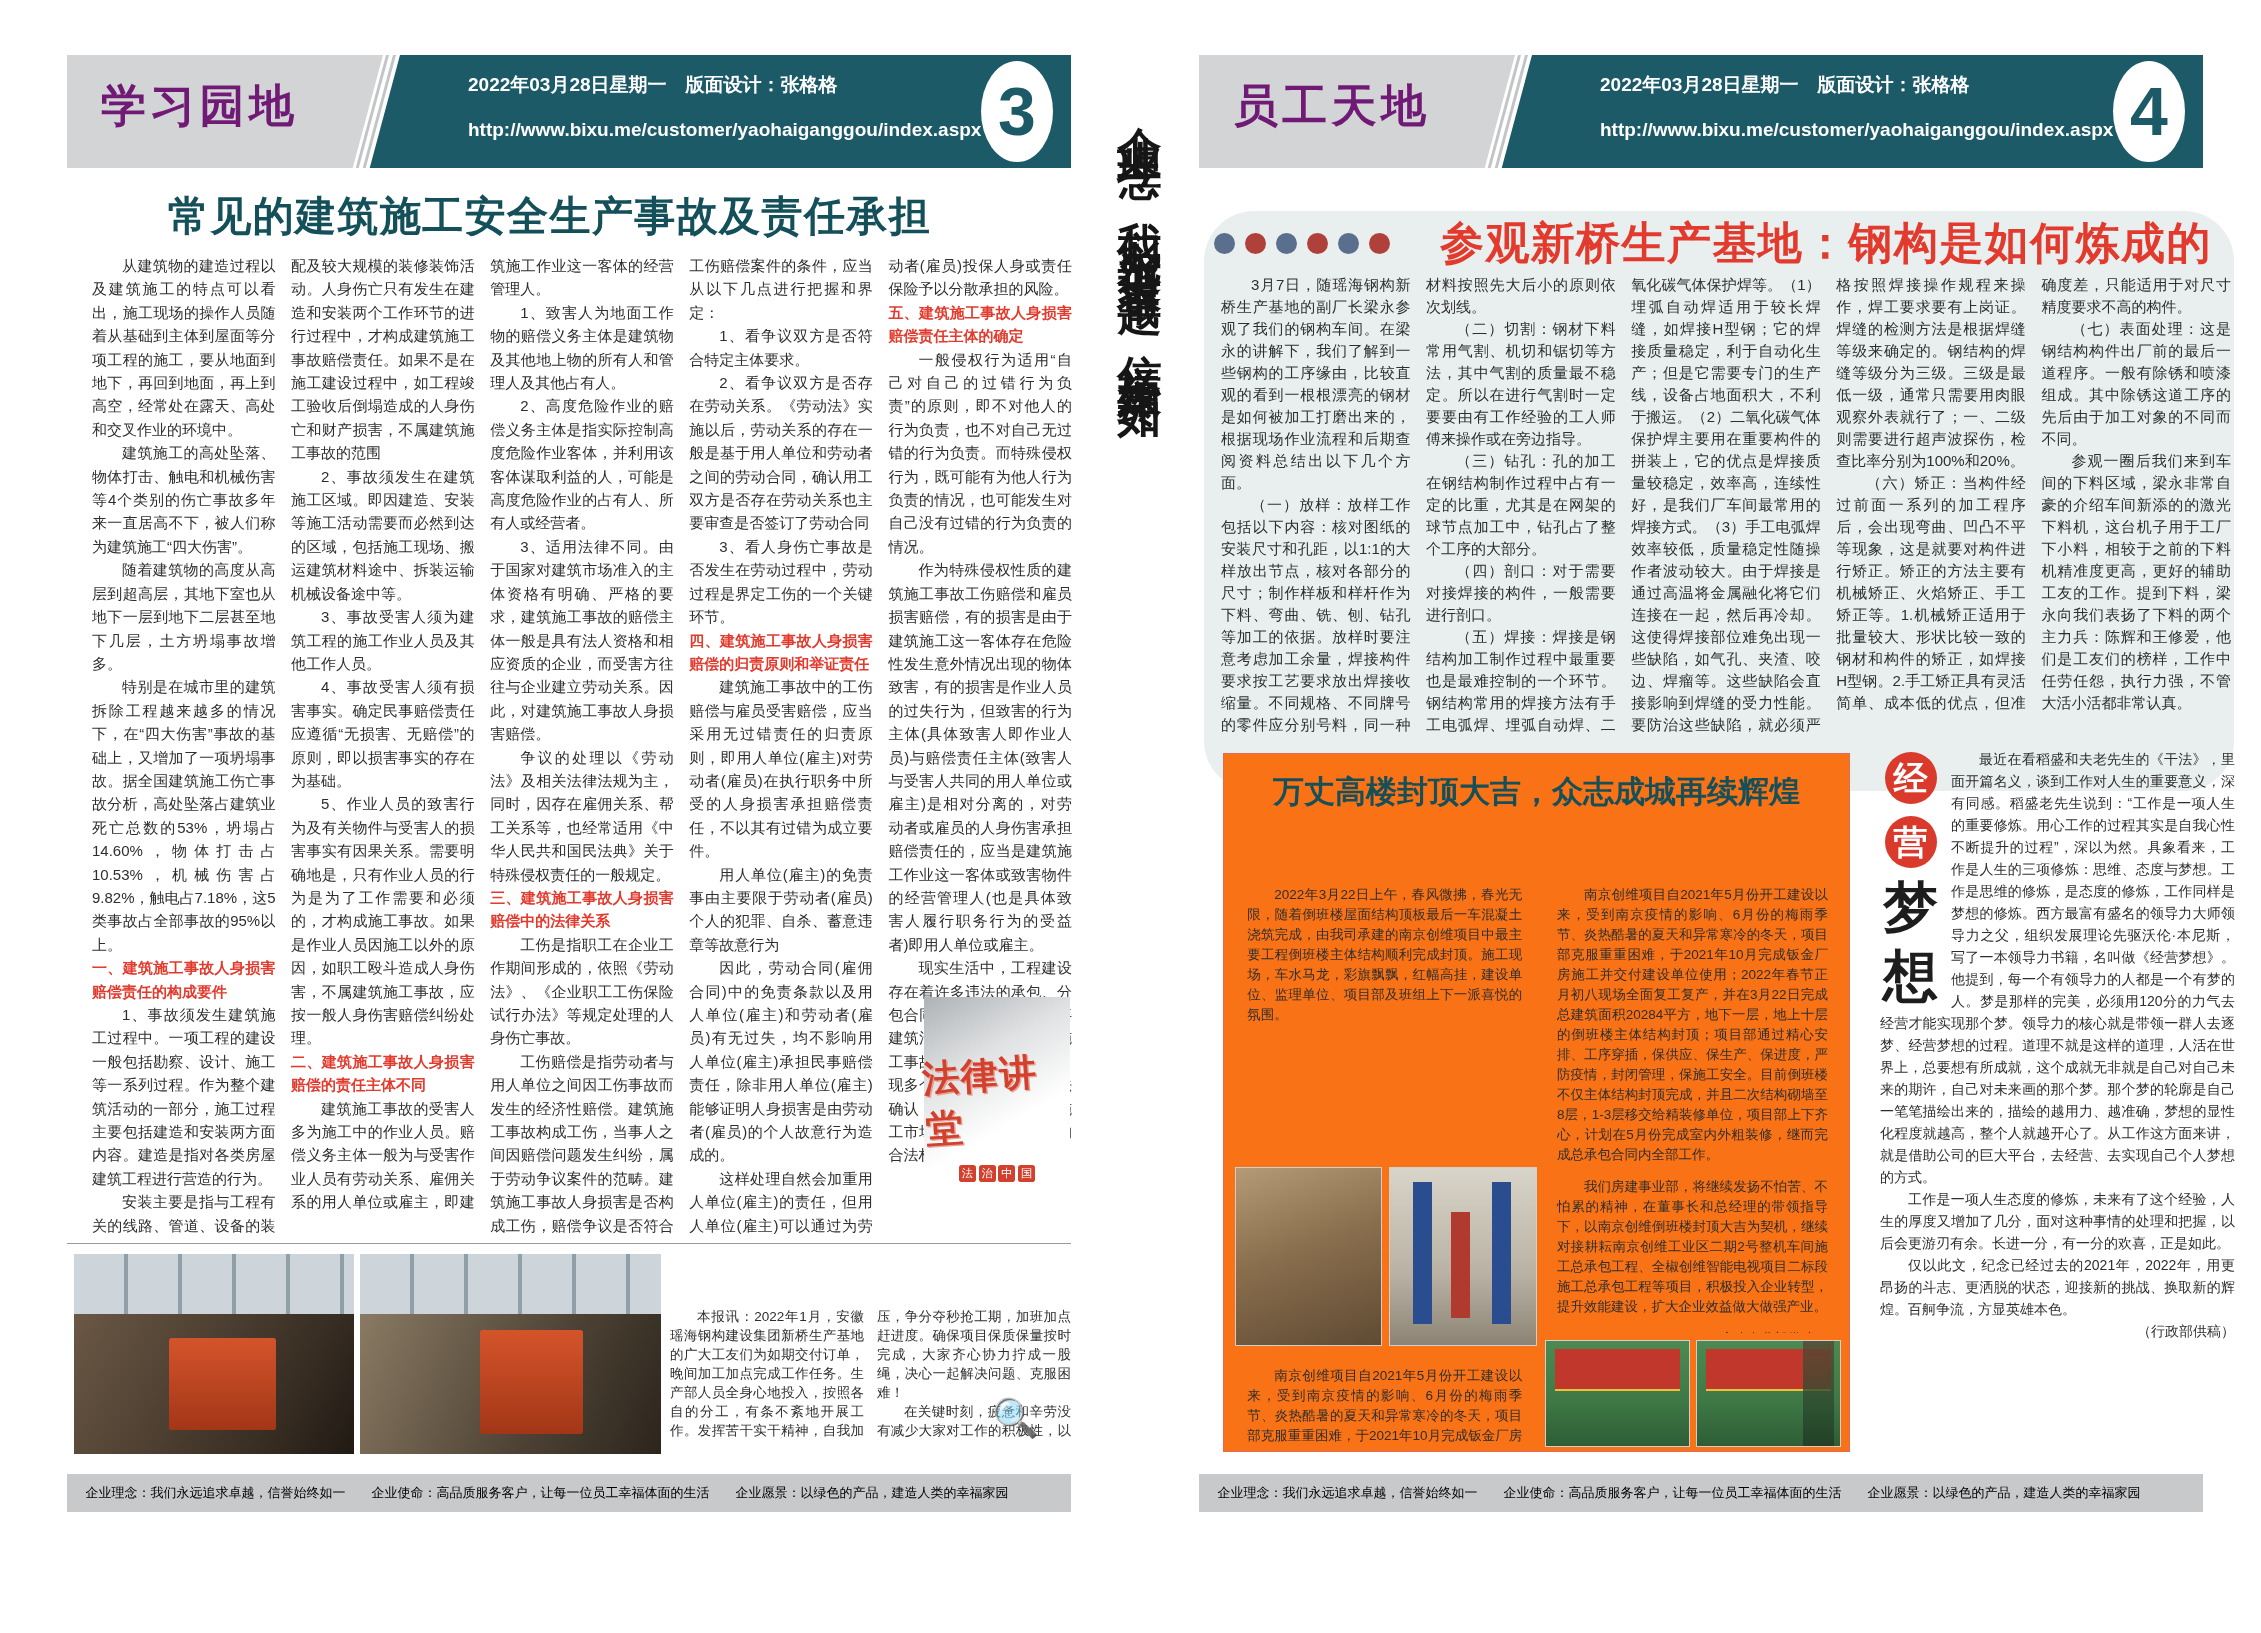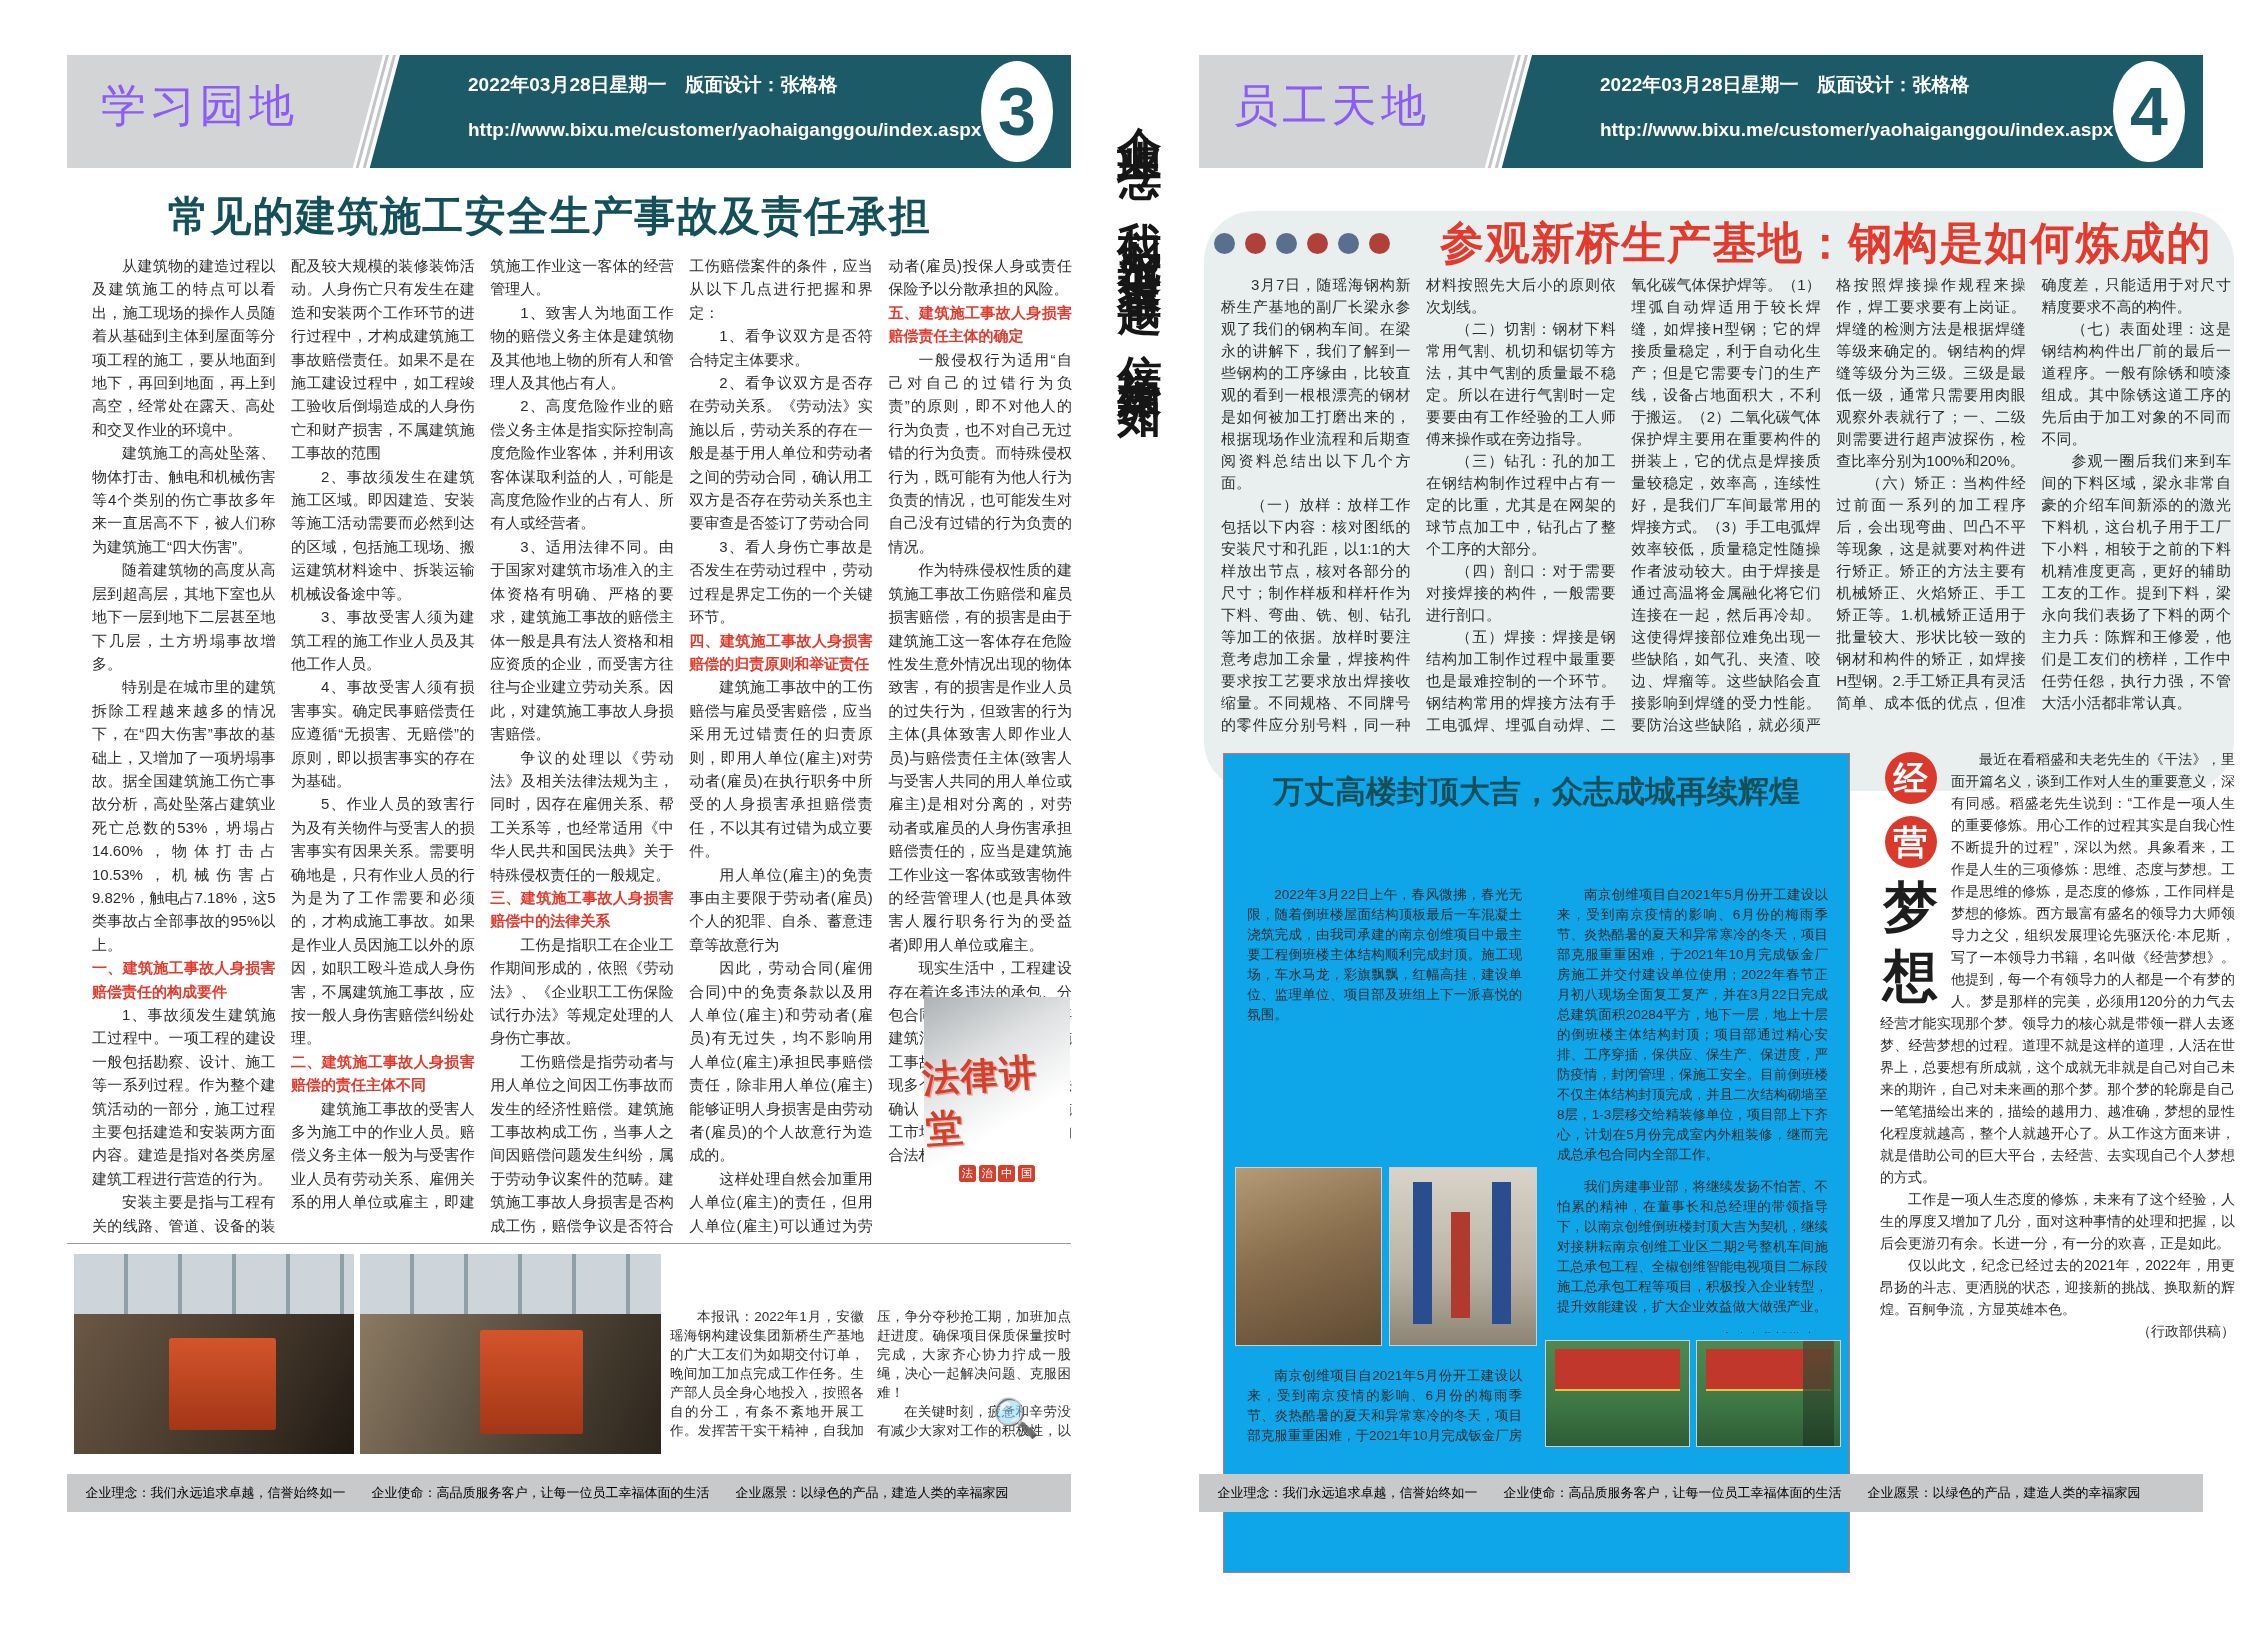--- a/index.html
+++ b/index.html
@@ -7,22 +7,22 @@
   #page{position:relative;width:2261px;height:1634px;background:#ffffff;overflow:hidden;}
 
   
   .masthead{position:absolute;top:55px;width:1004px;height:113px;overflow:hidden;}
   .mh-gray{position:absolute;left:0;top:0;width:316px;height:113px;background:#d2d4d6;
            transform:skewX(-15deg);transform-origin:top left;}
   .mh-stripe{position:absolute;top:0;width:2.8px;height:113px;background:#c2c4c6;
              transform:skewX(-15deg);transform-origin:top left;}
   .mh-teal{position:absolute;left:333px;top:0;width:716px;height:113px;background:#1d5a68;
            transform:skewX(-15deg);transform-origin:top left;}
-  .mh-title{position:absolute;left:34px;top:21px;font-size:45px;font-weight:normal;
-            color:#8b5cf6;letter-spacing:4.3px;}
+  .mh-title{position:absolute;left:34px;top:21px;font-size:45px;font-weight:bold;
+            color:#701a75;letter-spacing:4.3px;}
   .mh-date{position:absolute;left:401px;top:17px;font-size:19px;font-weight:bold;color:#ffffff;}
   .mh-url{position:absolute;left:401px;top:64px;font-size:19px;font-weight:bold;color:#ffffff;}
   .mh-circle{position:absolute;left:914px;top:5.7px;width:72px;height:101px;background:#ffffff;
              border-radius:50%;display:flex;align-items:center;justify-content:center;}
   .mh-num{font-size:68px;font-weight:bold;color:#1d5a68;}
 
   
   .headline3{position:absolute;left:106px;top:189px;width:887px;text-align:center;
              font-size:41px;font-weight:bold;color:#14505a;letter-spacing:1.4px;}
   .article{column-count:5;column-gap:15.6px;text-align:justify;color:#2e2e2e;overflow:hidden;}
@@ -73,22 +73,22 @@
   .band4{position:absolute;left:1204px;top:211px;width:1030px;height:580px;
          background:#e9efef;border-radius:50px;}
   .hl4row{position:absolute;left:1214px;top:218px;width:1010px;height:50px;
           display:flex;align-items:center;}
   .dots{display:flex;gap:10px;margin-right:50px;}
   .dots span{width:21px;height:21px;border-radius:50%;display:inline-block;}
   .headline4{font-size:44px;font-weight:bold;color:#e23b2e;letter-spacing:1.4px;}
   #article4{position:absolute;left:1221px;top:274px;width:1010px;height:474px;
             font-size:15px;line-height:22px;}
 
-  .box4{position:absolute;left:1223px;top:753px;width:627px;height:820px;
-        border:1.4px solid #dd6a5a;background:#0ea5e9;box-sizing:border-box;}
+  .box4{position:absolute;left:1223px;top:753px;width:627px;height:699px;
+        border:1.4px solid #dd6a5a;background:#f97316;box-sizing:border-box;}
   .box4-headline{position:absolute;left:0;top:17px;width:100%;text-align:center;
                  font-size:31px;font-weight:bold;color:#174f58;}
   .box4-sub{position:absolute;left:0;top:65px;width:100%;text-align:center;
             font-size:25px;font-weight:bold;color:#174f58;}
   .box4 .coltext{position:absolute;font-size:13.5px;line-height:20px;text-align:justify;
                  color:#2e2e2e;overflow:hidden;}
   .box4 .coltext p{margin:12px;text-indent:2em;}
   .box4 .coltext p.credit{text-align:right;text-indent:0;}
   #box4-col1{left:11.3px;top:119px;width:299px;height:287px;}
   #box4-col1b{left:11.3px;top:600px;width:299px;height:89px;}

